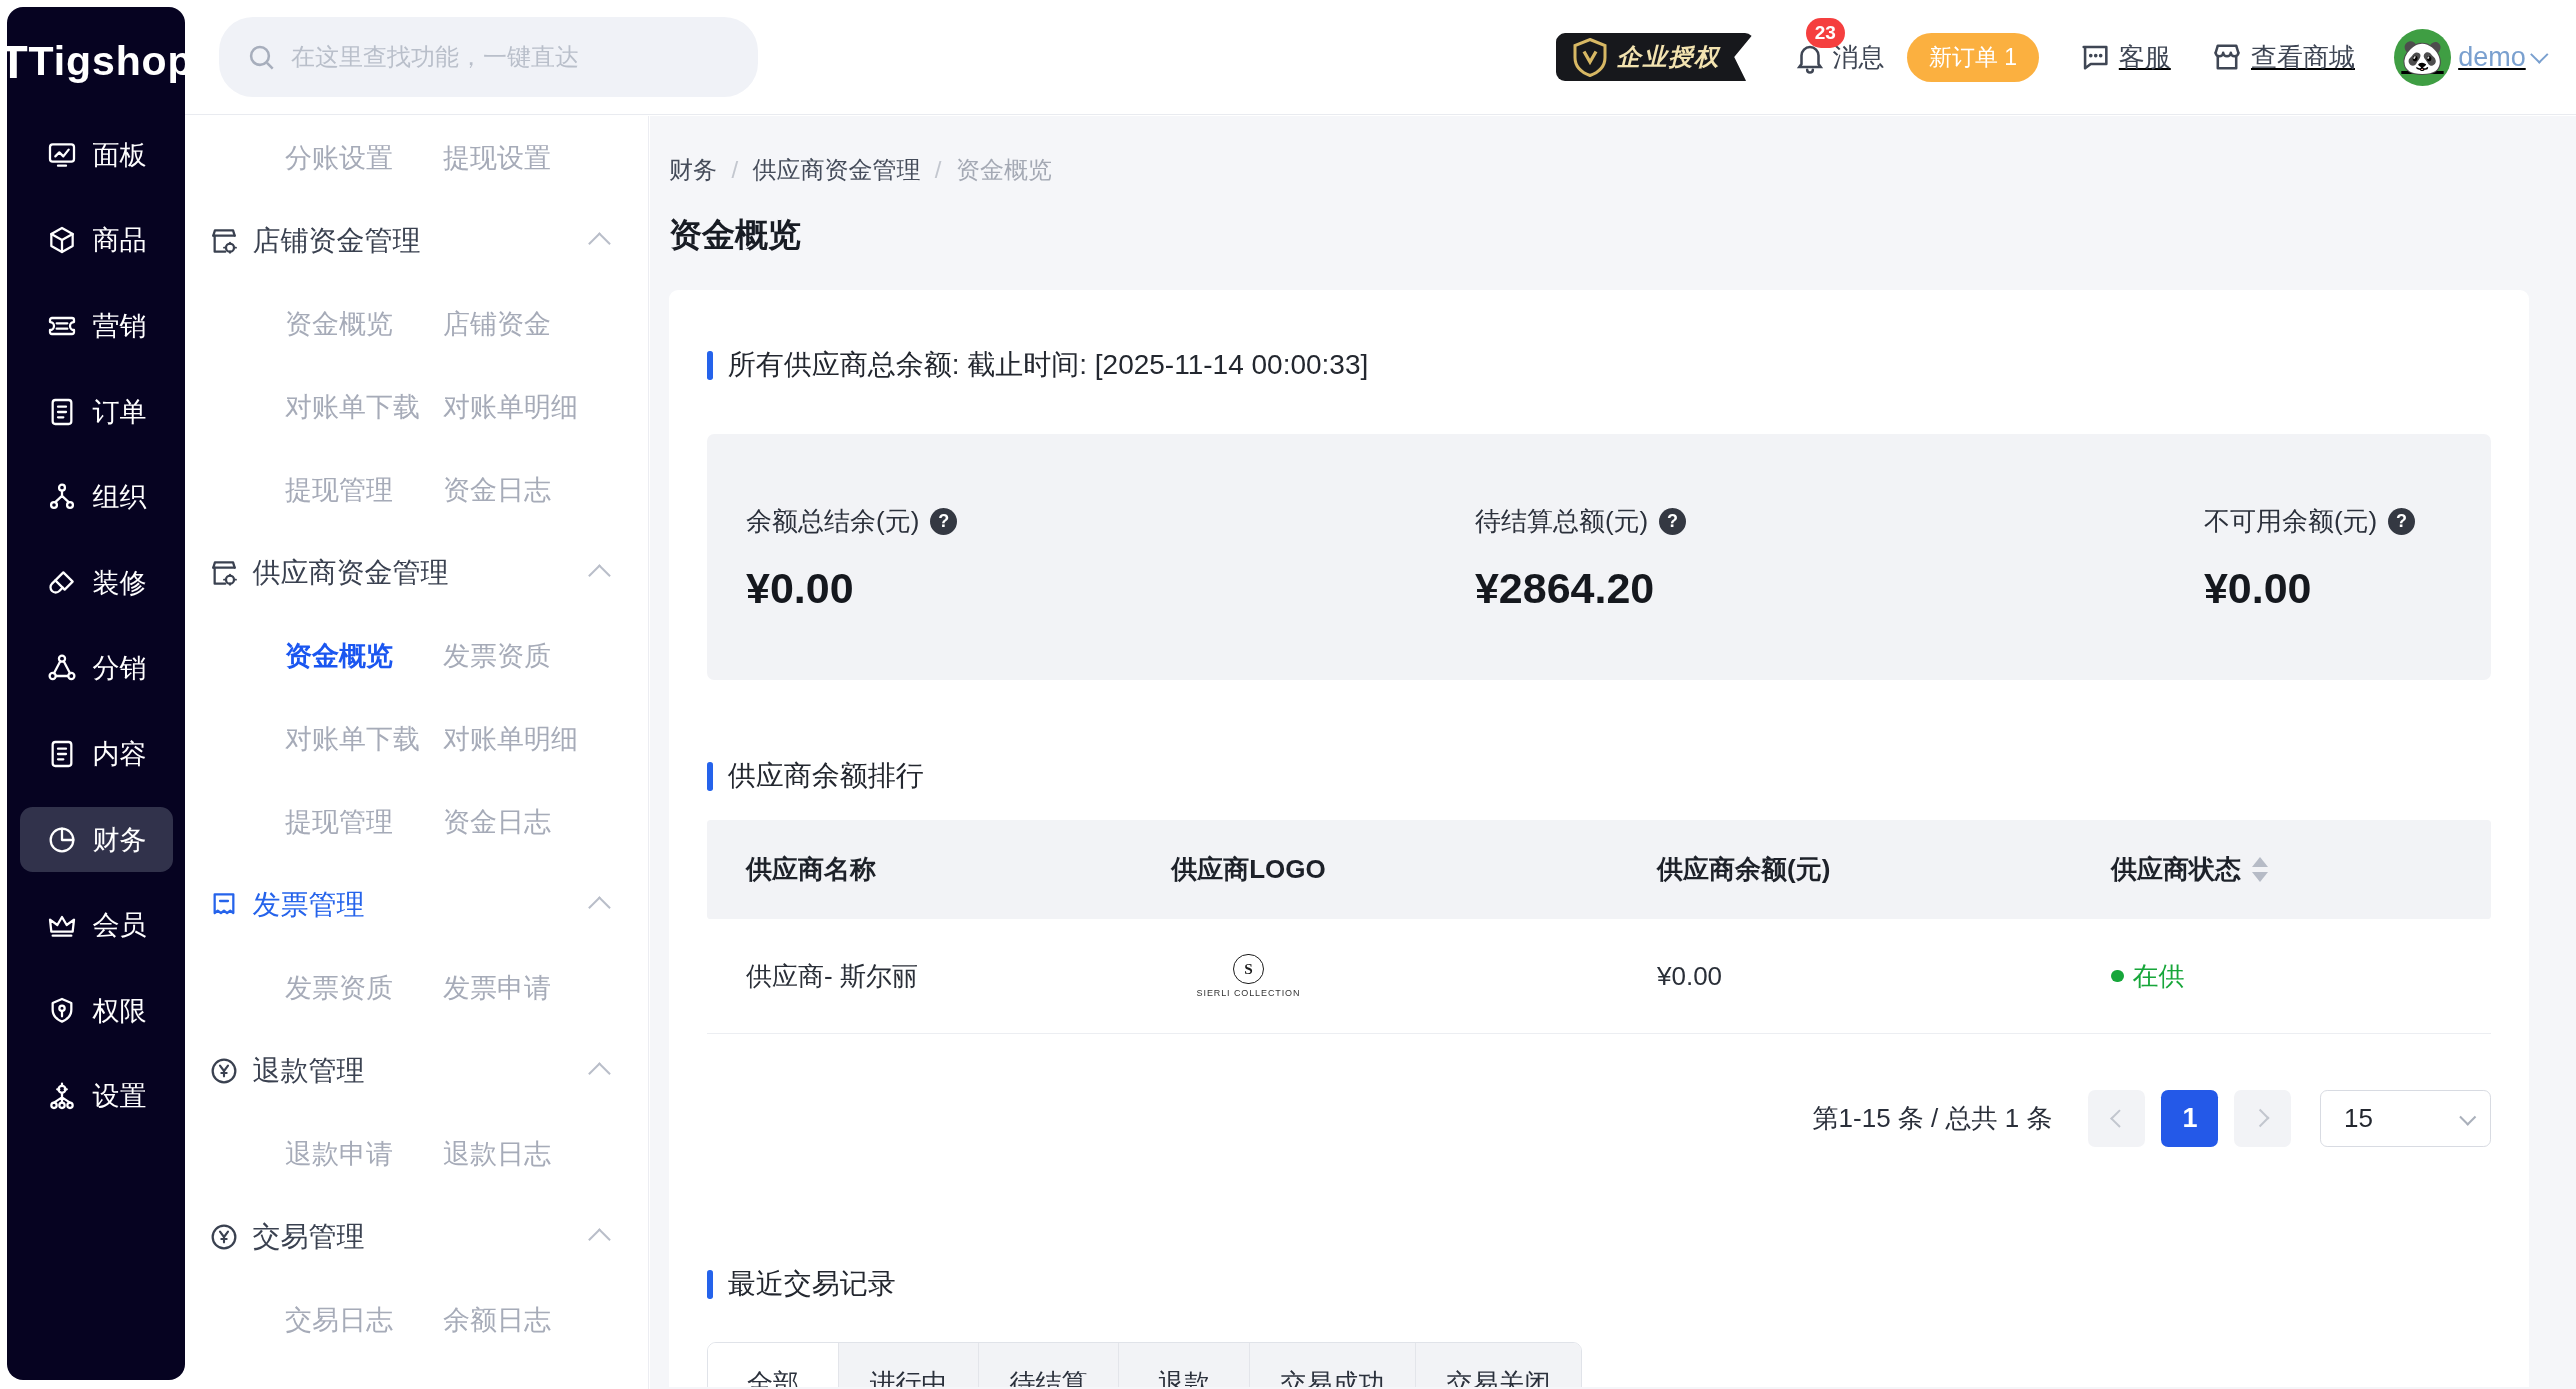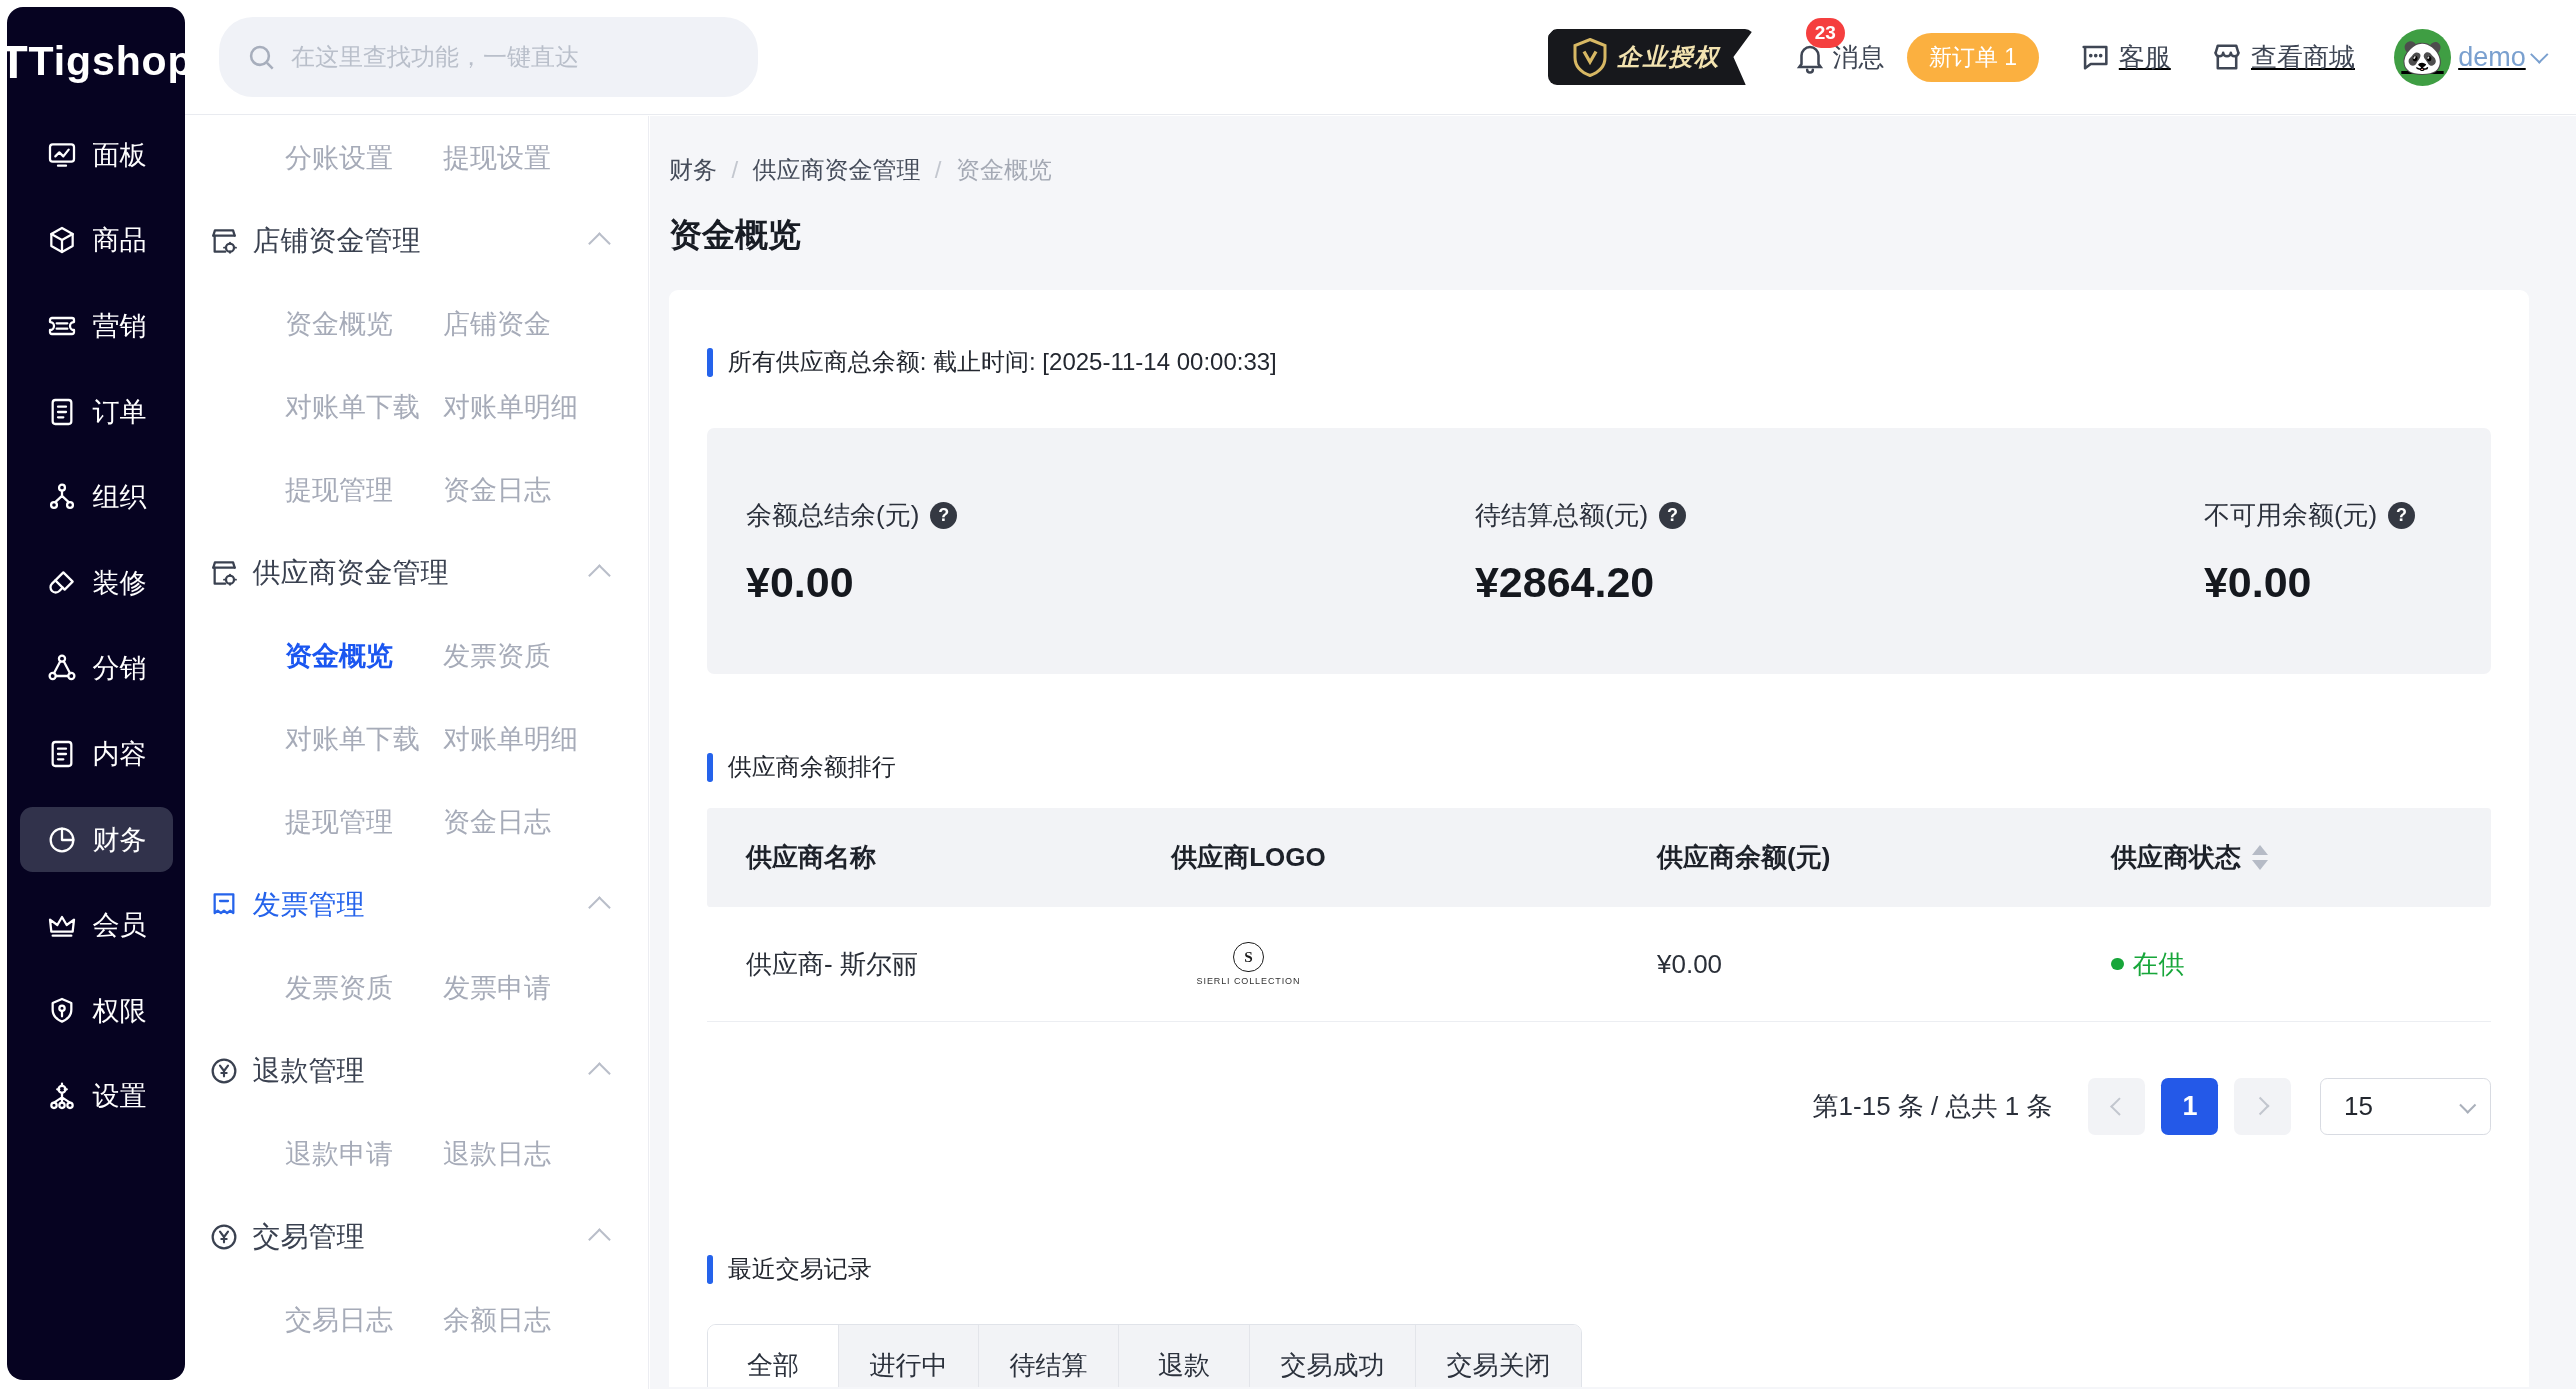--- a/index.html
+++ b/index.html
@@ -23,22 +23,22 @@
   
   .header { position:absolute; left:185px; top:0; right:0; height:115px; background:#fff;
     border-bottom:0.9px solid #e9ebf0; display:flex; align-items:center; z-index:4; }
   .search-pill { margin-left:34px; width:539px; height:80px; background:#f0f2f7;
     border-radius:34px; display:flex; align-items:center; padding:0 27px; gap:14.4px; }
   .search-pill svg { width:30.5px; height:30.5px; stroke:#a7aebc; fill:none; stroke-width:2; }
   .search-input { border:none; outline:none; background:transparent; flex:1;
     font-size:24px; color:#3c4353; font-family:inherit; }
   .search-input::placeholder { color:#b9bfca; }
   .header-right { margin-left:auto; display:flex; align-items:center; gap:39px; padding-right:30.5px; }
-  .ent-badge { height:56px; background:#17181c; display:flex; align-items:center; gap:9px;
-    padding:0 34px 0 24px; clip-path:polygon(3% 0,100% 0,90% 50%,96% 100%,0 100%,0 12%);
+  .ent-badge { height:48px; background:#17181c; display:flex; align-items:center; gap:9px;
+    padding:0 34px 0 16px; clip-path:polygon(3% 0,100% 0,90% 50%,96% 100%,0 100%,0 12%);
     border-radius:9px; }
   .ent-badge svg { width:36px; height:39px; }
   .ent-badge .ent-text { color:#f3e3b0; font-size:24px; font-weight:bold; font-style:italic; letter-spacing:1.8px; }
   .msg-wrap { position:relative; display:flex; align-items:center; gap:5.4px; cursor:pointer; }
   .msg-wrap svg { width:34px; height:34px; stroke:#3f4654; fill:none; stroke-width:1.8; stroke-linecap:round; }
   .hdr-label { font-size:26px; color:#3f4654; }
   .badge-red { position:absolute; top:-21.5px; left:12.6px; background:#f53f3f; color:#fff;
     font-size:19px; line-height:1; padding:5.4px 9px; border-radius:897px; font-weight:bold; }
   .pill-orange { background:#fbb040; color:#ffffff; font-size:23px; padding:9px 21.5px;
     border-radius:897px; margin-left:-16px; cursor:pointer; white-space:nowrap; }
@@ -74,21 +74,21 @@
   .breadcrumb { margin-top:38px; display:flex; align-items:center; gap:14.4px; font-size:24px; }
   .crumb { color:#454c5a; cursor:pointer; }
   .crumb-sep { color:#c3c7cf; }
   .crumb.last { color:#a4a9b4; cursor:default; }
   .page-title { margin-top:27px; font-size:33px; font-weight:bold; color:#181c24; }
 
   .card { margin-top:32px; background:#ffffff; border-radius:9px 9px 0 0; height:1097px;
     padding:0 38px; overflow:hidden; }
   .sec-head { display:flex; align-items:center; gap:14.4px; }
   .sec-bar { width:6.3px; height:29px; background:#2563eb; border-radius:2.7px; }
-  .sec-title { font-size:24px; color:#23272f; }
+  .sec-title { font-size:28px; color:#23272f; }
   .sec-1 { padding-top:56px; }
   .sec-2 { padding-top:77px; }
   .sec-3 { padding-top:118px; }
 
   .stats-panel { margin-top:50px; background:#f2f3f6; border-radius:7.2px; height:246px;
     display:flex; justify-content:space-between; padding:70px 76px 0 39px; }
   .stat-col .inner { display:inline-block; text-align:left; }
   .stat-label-row { display:flex; align-items:center; gap:10.8px; }
   .stat-label { font-size:26px; color:#2b303b; }
   .q-icon { width:27px; height:27px; border-radius:50%; background:#343842; color:#fff;

